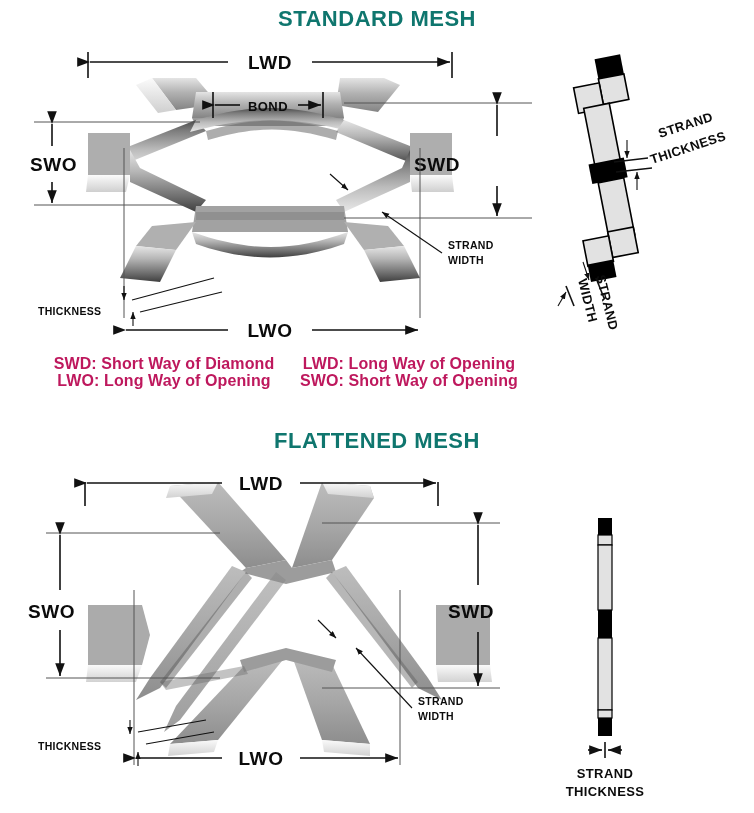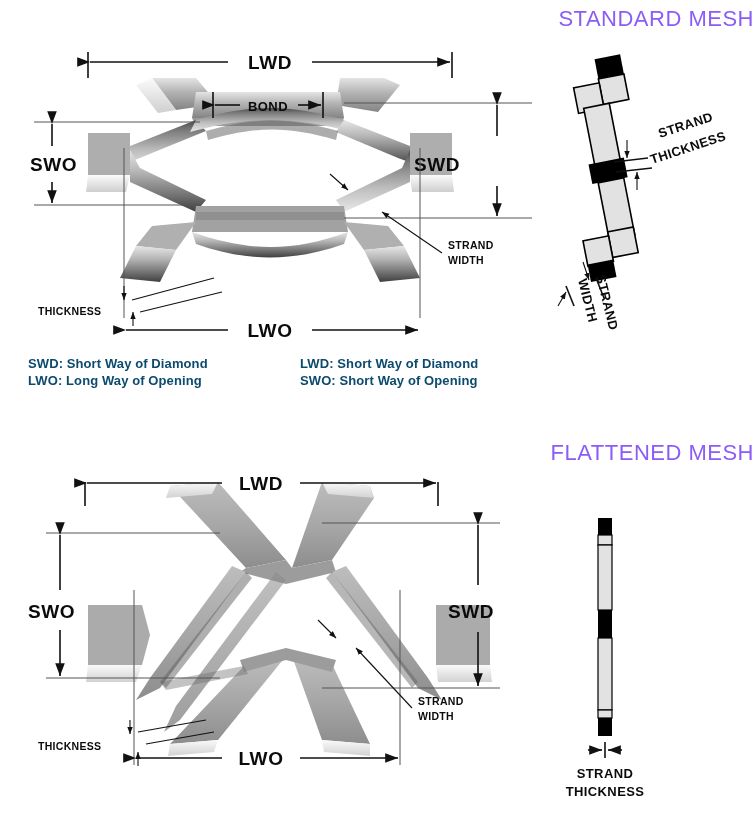--- a/index.html
+++ b/index.html
@@ -25,27 +25,27 @@
     position: absolute;
     left: 0;
     width: 754px;
   }
   #standard-section { top: 0; height: 410px; }
   #flattened-section { top: 420px; height: 393px; }
 
   .title {
     position: absolute;
     width: 100%;
-    text-align: right;
-    font-weight: normal;
+    text-align: center;
+    font-weight: bold;
     letter-spacing: 0.5px;
-    color: #8b5cf6;
+    color: #0f766e;
   }
   #standard-title { top: 6px; font-size: 22px; }
-  #flattened-title { top: 20px; font-size: 22px; }
+  #flattened-title { top: 8px; font-size: 22px; }
 
   .svg-layer {
     position: absolute;
     left: 0;
     top: 0;
     width: 754px;
   }
   #standard-svg { height: 410px; }
   #flattened-svg { height: 393px; }
 
@@ -74,25 +74,26 @@
     fill: none;
   }
   .tick {
     stroke: #111111;
     stroke-width: 1.6;
   }
 
   .legend {
     position: absolute;
     left: 28px;
-    font-size: 13px;
+    font-size: 16px;
     font-weight: bold;
     line-height: 17px;
-    color: #0c4a6e;
+    color: #be185d;
     letter-spacing: 0.1px;
+    text-align: center;
   }
   #standard-legend { top: 355px; }
   .legend-grid {
     display: grid;
     grid-template-columns: 272px auto;
     column-gap: 0px;
     row-gap: 0px;
   }
   .legend-cell { white-space: nowrap; }
 </style>
@@ -268,21 +269,21 @@
         </g>
 
         <text class="dim-label dim-med" transform="translate(596,276) rotate(76)">STRAND</text>
         <text class="dim-label dim-med" transform="translate(578,280) rotate(76)">WIDTH</text>
       </g>
     </svg>
 
     <div class="legend" id="standard-legend">
       <div class="legend-grid">
         <div class="legend-cell">SWD: Short Way of Diamond</div>
-        <div class="legend-cell">LWD: Short Way of Diamond</div>
+        <div class="legend-cell">LWD: Long Way of Opening</div>
         <div class="legend-cell">LWO: Long Way of Opening</div>
         <div class="legend-cell">SWO: Short Way of Opening</div>
       </div>
     </div>
   </div>
 
   <div class="section" id="flattened-section">
 
     <div class="title" id="flattened-title">FLATTENED MESH</div>
 

